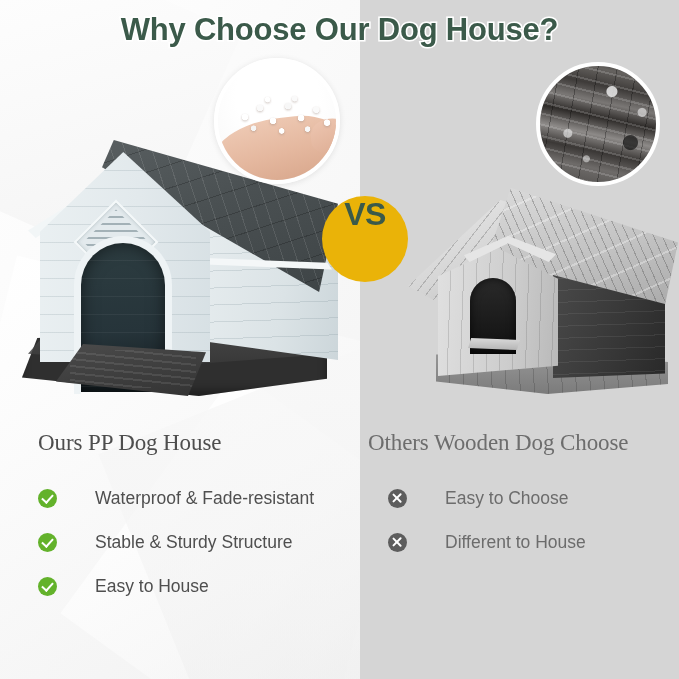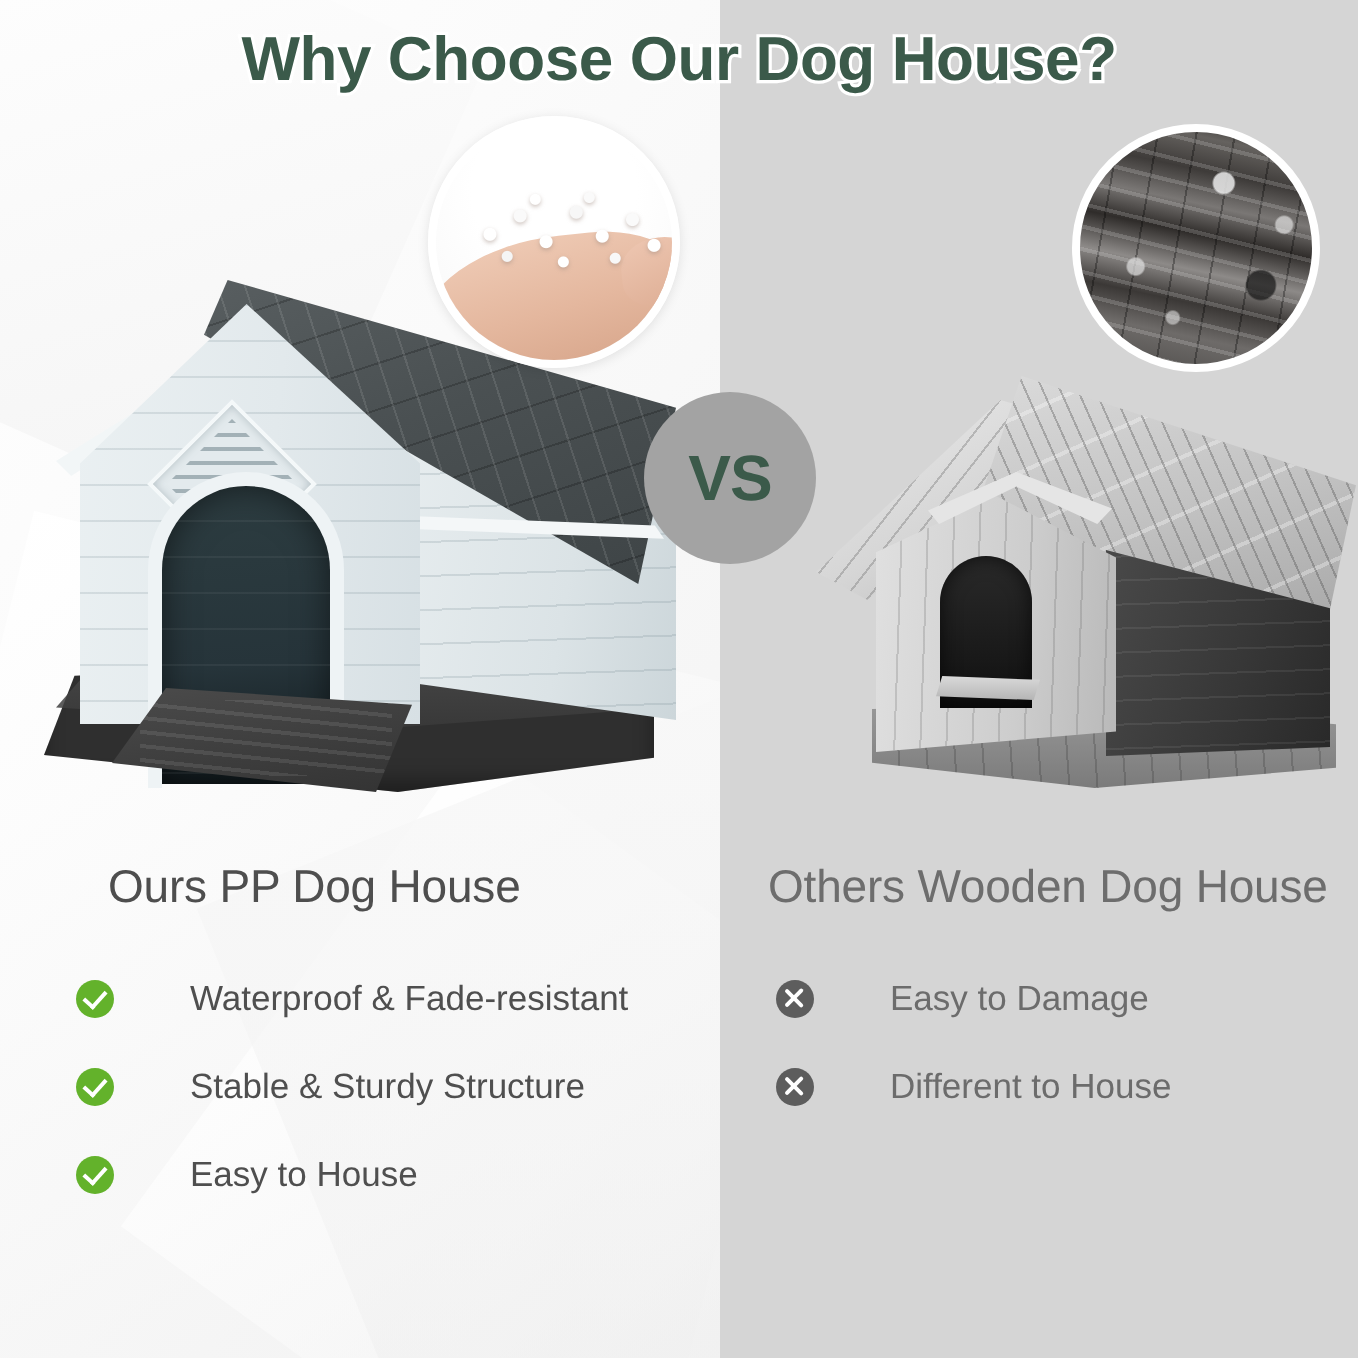--- a/index.html
+++ b/index.html
@@ -260,24 +260,24 @@
       radial-gradient(circle at 58% 6%, #fafafa 0 2.5px, transparent 3px);
     filter: drop-shadow(0 1px 1px rgba(160,140,130,.5));
   }
 
   
   .vs-badge {
     position: absolute;
     left: 322px; top: 196px;
     width: 86px; height: 86px;
     border-radius: 50%;
-    background: #a3a3a3;
+    background: #eab308;
     z-index: 30;
     display: flex;
-    align-items: center;
+    align-items: flex-start;
     justify-content: center;
   }
   .vs-text {
     font-size: 32px;
     font-weight: bold;
     color: #3b5a4a;
     letter-spacing: -0.5px;
   }
 
   
@@ -415,21 +415,22 @@
     top: 430px;
   }
   .col-left  { left: 38px;  width: 310px; }
   .col-right { left: 368px; width: 300px; }
 
   .col-heading {
     font-size: 23px;
     color: #4e4e4e;
     letter-spacing: -0.1px;
     white-space: nowrap;
-    margin: 0 0 20px 16px;
+    margin: 0 0 20px 0;
+    font-family: Liberation Serif, serif;
   }
   .col-right .col-heading { color: #6d6d6d; }
 
   .bullet-list {
     list-style: none;
     margin: 0;
     padding: 0;
   }
   .bullet {
     display: flex;
@@ -536,25 +537,25 @@
         <span class="bullet-text">Stable &amp; Sturdy Structure</span>
       </li>
       <li class="bullet">
         <span class="bullet-icon icon-check"></span>
         <span class="bullet-text">Easy to House</span>
       </li>
     </ul>
   </div>
 
   <div class="col col-right">
-    <div class="col-heading">Others Wooden Dog House</div>
+    <div class="col-heading">Others Wooden Dog Choose</div>
     <ul class="bullet-list">
       <li class="bullet">
         <span class="bullet-icon icon-cross"></span>
-        <span class="bullet-text">Easy to Damage</span>
+        <span class="bullet-text">Easy to Choose</span>
       </li>
       <li class="bullet">
         <span class="bullet-icon icon-cross"></span>
         <span class="bullet-text">Different to House</span>
       </li>
     </ul>
   </div>
 
 </div>
 

